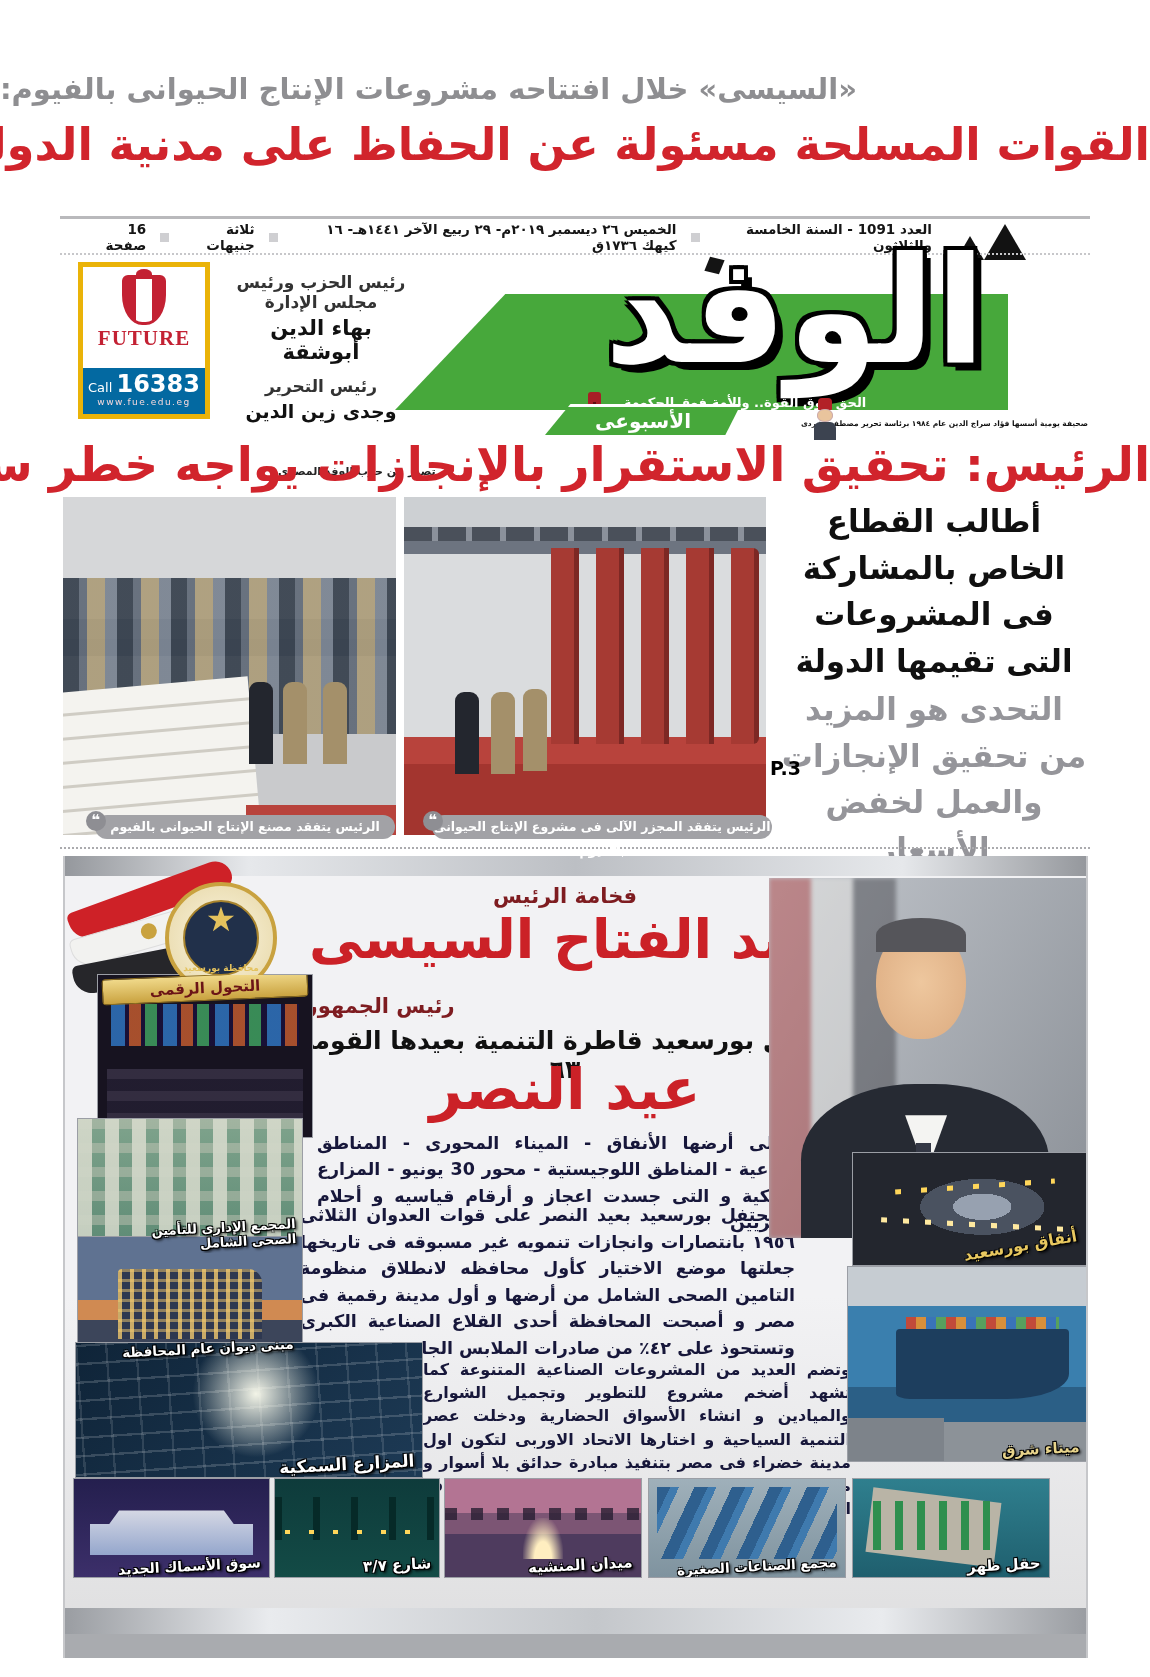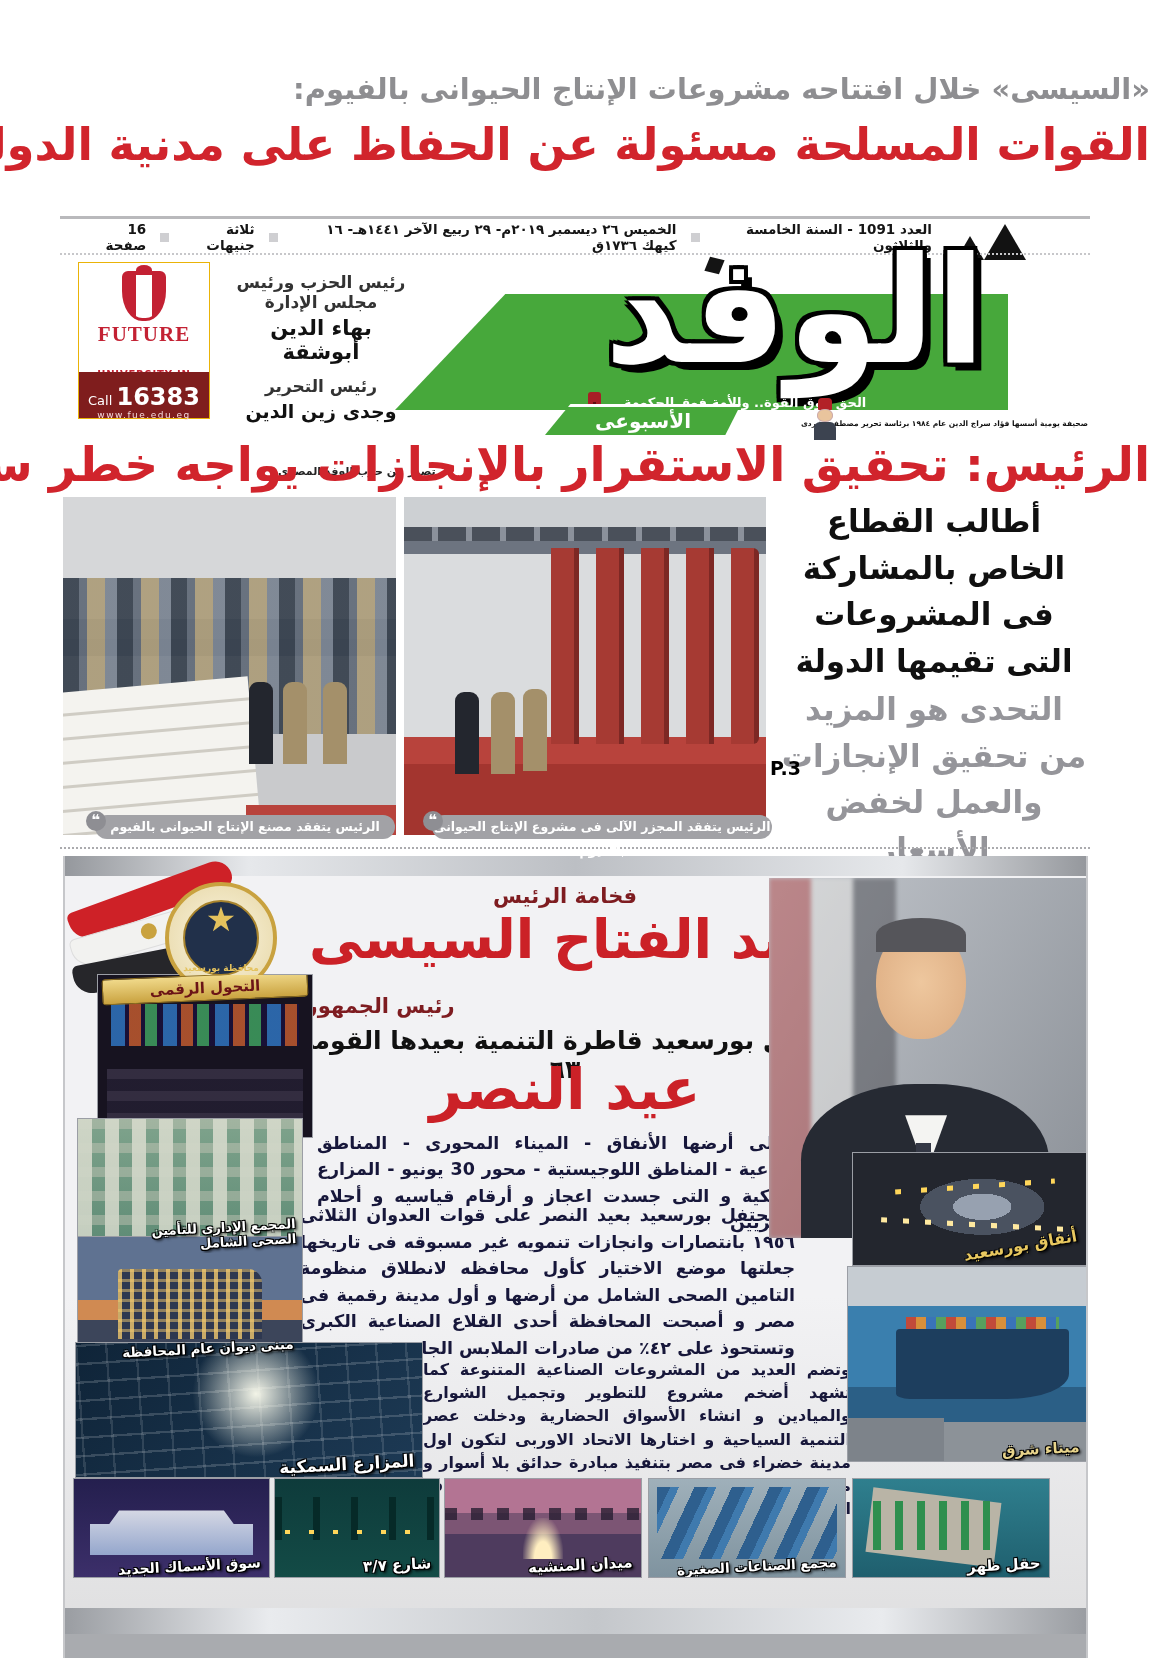--- a/index.html
+++ b/index.html
@@ -1,43 +1,43 @@
 <!DOCTYPE html>
 <html lang="ar"><head>
 <meta charset="utf-8">
 <style>
   * { margin:0; padding:0; box-sizing:border-box; }
   body { background:#ffffff; font-family:"DejaVu Sans", sans-serif; }
   .page { position:relative; width:1150px; height:1677px; background:#fff; margin:0 auto; overflow:hidden; direction:rtl; }
   .abs { position:absolute; }
 
   
-  .kicker { top:72px; left:0; right:0; font-size:29px; color:#8e8e91; font-weight:bold; text-align:right; }
+  .kicker { top:72px; left:0; right:0; font-size:29px; color:#8e8e91; font-weight:bold; text-align:left; }
   .headline1 { top:118px; left:0; right:0; font-size:45px; color:#d1242c; font-weight:bold; text-align:center; white-space:nowrap; }
   .rule1 { top:216px; left:60px; right:60px; height:3px; background:#b9b9bc; }
   .dotted1 { top:253px; left:60px; right:60px; border-top:2px dotted #c7c7ca; }
   .dotted2 { top:847px; left:60px; right:60px; border-top:2px dotted #ababae; }
 
   
   .infobar { top:224px; right:218px; left:90px; height:26px; display:flex; align-items:center; justify-content:flex-start; gap:14px; font-size:13.5px; font-weight:bold; color:#151515; direction:rtl; }
   .sep-sq { width:9px; height:9px; background:#cfcfd2; display:inline-block; flex:0 0 auto; }
   .pyramids { top:222px; right:118px; width:86px; height:38px; }
   .pyr { position:absolute; bottom:0; width:0; height:0; border-style:solid; border-color:transparent; }
   .pyr.big { right:6px; border-width:0 21px 36px 21px; border-bottom-color:#121212; }
   .pyr.small { right:48px; border-width:0 14px 24px 14px; border-bottom-color:#121212; }
 
   
-  .future-box { left:78px; top:262px; width:132px; height:157px; background:#fff; border:1px solid #eab308; direction:ltr; text-align:center; }
+  .future-box { left:78px; top:262px; width:132px; height:157px; background:#fff; border:5px solid #eab308; direction:ltr; text-align:center; }
   .fu-shield { width:44px; height:50px; margin:8px auto 3px; border:3px solid #c32133; border-radius:6px 6px 46% 46% / 6px 6px 60% 60%; background:
       linear-gradient(90deg, #c32133 0 30%, #fff 30% 70%, #c32133 70% 100%); position:relative; }
   .fu-shield::after { content:""; position:absolute; top:-9px; left:50%; transform:translateX(-50%); width:16px; height:10px; background:#c32133; border-radius:50% 50% 0 0; }
   .fu-name { color:#c32133; font-family:"Liberation Serif", serif; font-size:21px; font-weight:bold; letter-spacing:1px; line-height:1; }
   .fu-sub { color:#c32133; font-size:10px; letter-spacing:.8px; font-weight:bold;margin-top:24px; }
   .fu-ar { color:#b5892f; font-size:9px; margin-top:2px; border-bottom:1px solid #e2d2ae; display:inline-block; padding:0 6px 1px; }
-  .fu-band { position:absolute; bottom:0; left:0; right:0; height:46px; background:#7f1d1d; color:#fff; padding-top:12px; }
+  .fu-band { position:absolute; bottom:0; left:0; right:0; height:46px; background:#0369a1; color:#fff; padding-top:3px; }
   .fu-call { font-size:13px; line-height:1.1; }
   .fu-call .num { font-size:24px; font-weight:bold; }
   .fu-url { font-size:9px; letter-spacing:1.5px; color:#f6d9dc; }
   .publisher { left:278px; top:417px; font-size:11px; font-weight:bold; color:#222;margin-top:48px; }
   .names { left:235px; top:272px; width:172px; text-align:center; color:#111; }
   .names .t { font-size:17px; font-weight:bold; color:#333; }
   .names .n1 { font-size:21px; font-weight:bold; margin:4px 0 12px; }
   .names .n2 { font-size:19px; font-weight:bold; margin-top:4px; }
 
   .green-banner { left:395px; top:294px; width:613px; height:116px; background:#47a83b;

